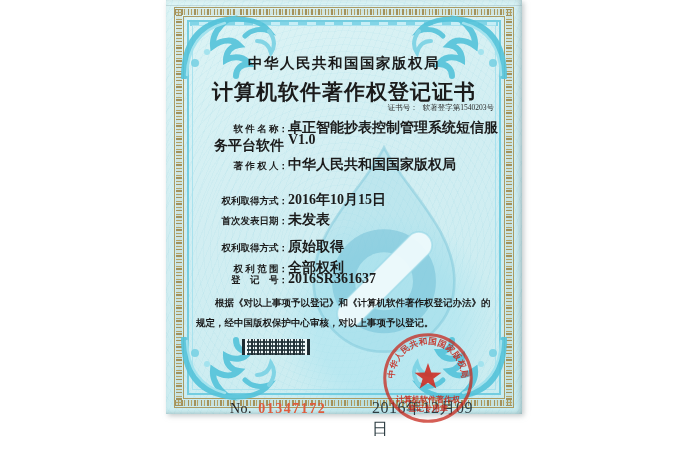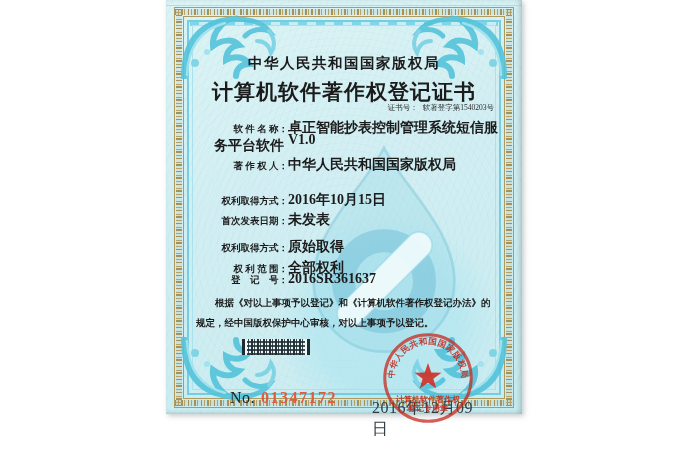--- a/index.html
+++ b/index.html
@@ -56,21 +56,21 @@
   .statement .l1{text-indent:2em;}
   .barcode{position:absolute;left:76px;top:339px;width:62px;height:16px;z-index:4;
     border-left:3px solid #1e2c32;border-right:3px solid #1e2c32;
     background:
       repeating-linear-gradient(90deg,rgba(30,44,50,.95) 0 2px,transparent 2px 3px,rgba(30,44,50,.85) 3px 4px,transparent 4px 6px),
       repeating-linear-gradient(0deg,rgba(30,44,50,.8) 0 2px,#eef6f7 2px 4px);
     box-shadow:inset 2px 0 0 #eef6f7,inset -2px 0 0 #eef6f7;}
   .seal-date{position:absolute;left:206px;top:398px;width:112px;
     font-size:16px;color:#2c3c42;letter-spacing:.5px;z-index:4;}
   .seal{position:absolute;left:215px;top:331px;width:94px;height:94px;z-index:5;opacity:.88;}
-  .serial{position:absolute;left:64px;top:389px;font-size:16px;z-index:4;color:#222;letter-spacing:.5px;}
+  .serial{position:absolute;left:64px;top:401px;font-size:14px;z-index:4;color:#222;letter-spacing:.5px;}
   .serial .num{color:#df5b3d;letter-spacing:1.5px;margin-left:6px;font-weight:bold;}
 </style>
 </head>
 <body>
 
 <div class="certificate">
   <div class="crease"></div>
 
   <div class="gold-hair-out"></div>
   <div class="gm gm-top"></div>

